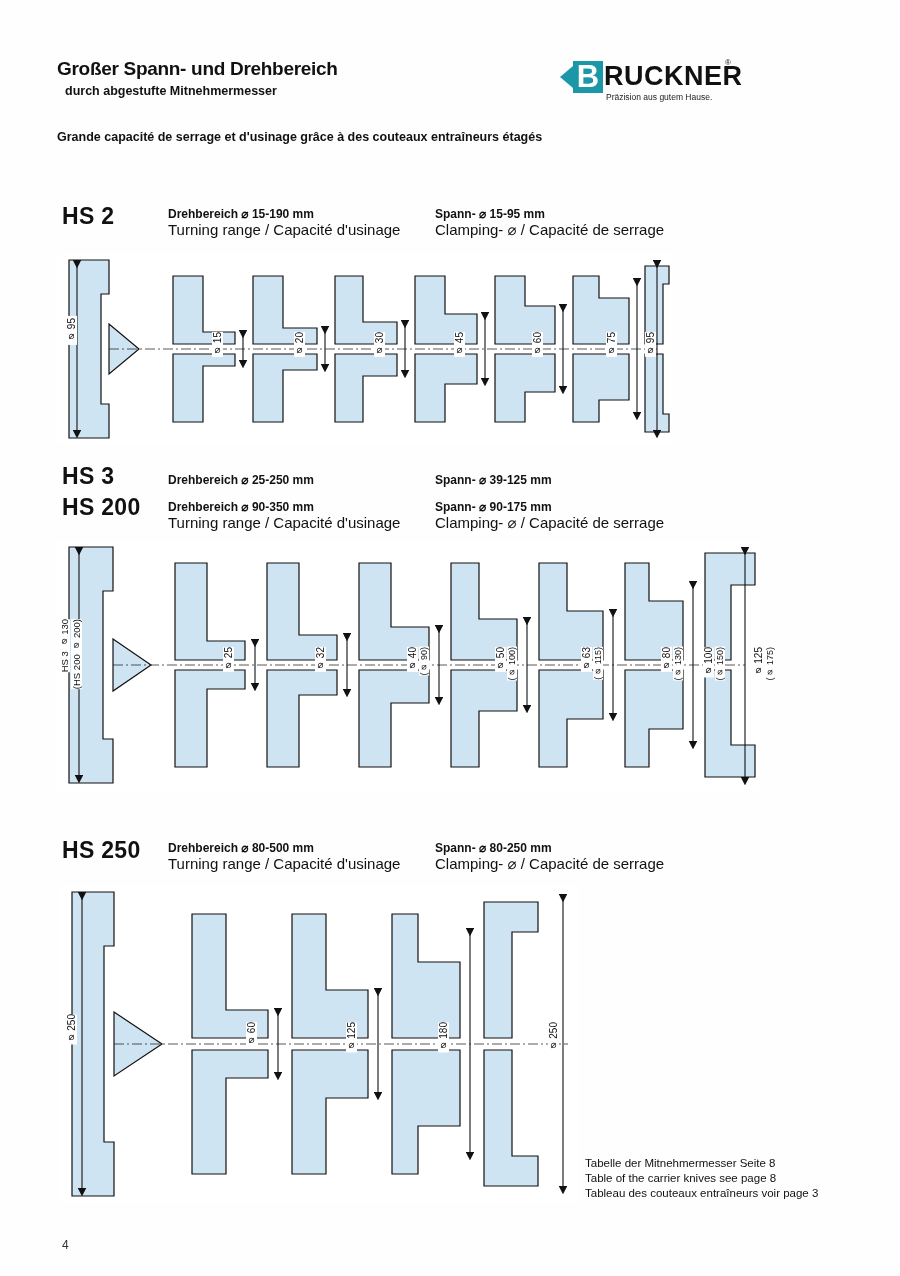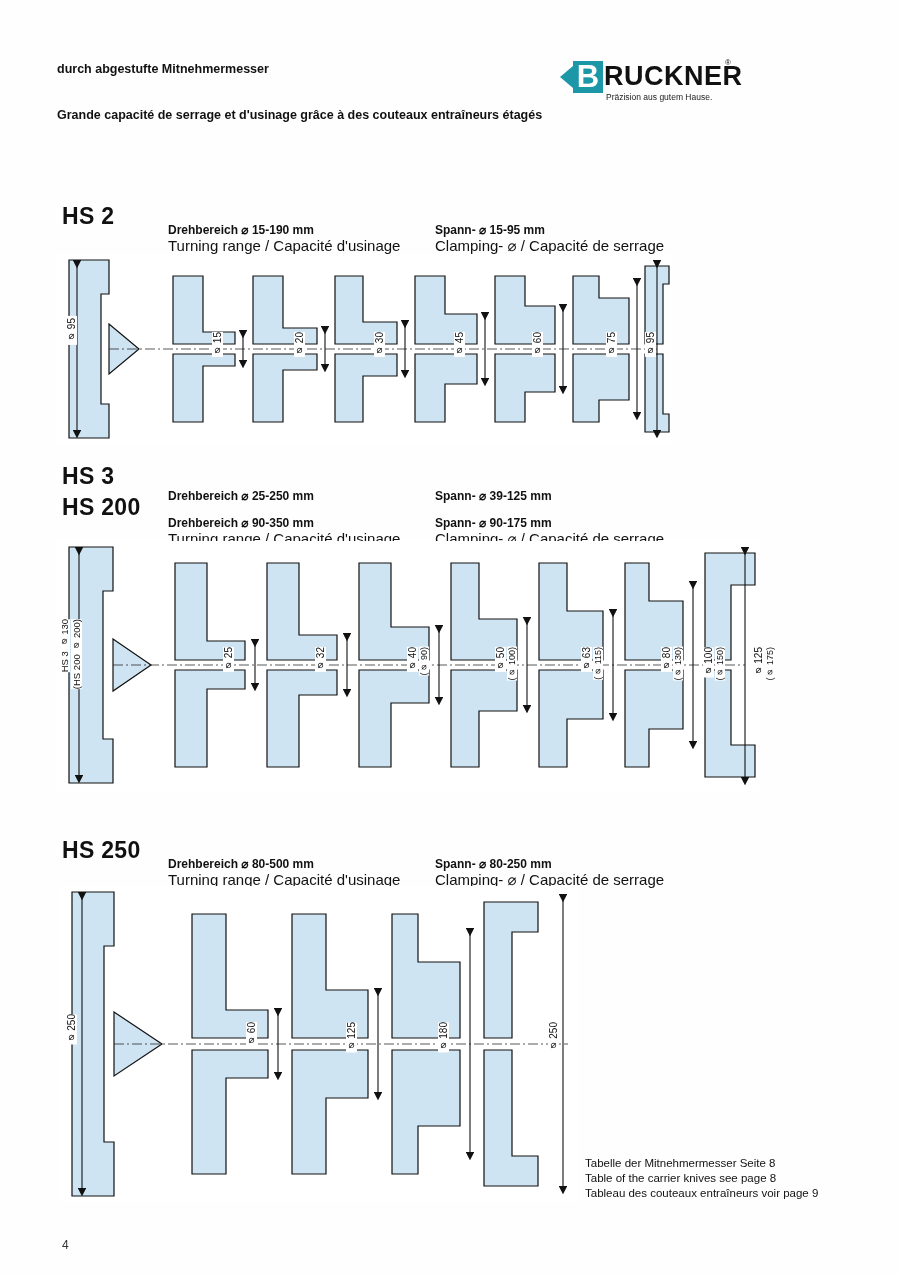--- a/index.html
+++ b/index.html
@@ -9,21 +9,21 @@
     font-family:"Liberation Sans", sans-serif;
     color:#111;
     position:relative;
     overflow:hidden;
   }
   .page{position:absolute;left:0;top:0;width:900px;height:1276px;}
 
   
   .hdr{position:absolute;left:57px;top:58px;width:790px;}
   .hdr h1{font-size:19px;font-weight:bold;margin:0;letter-spacing:-0.3px;}
-  .hdr h2{font-size:12.5px;font-weight:bold;margin:4px 0 0 0;}
+  .hdr h2{font-size:12.5px;font-weight:bold;margin:4px 0 0 8px;}
   .hdr .l2{font-size:12.5px;font-weight:bold;margin:24px 0 0 0;}
   .hdr .l3{font-size:12.5px;font-weight:bold;margin:32px 0 0 0;}
 
   
   .logo{position:absolute;left:560px;top:58px;width:180px;height:46px;}
   .logo .tri{
     position:absolute;left:0;top:8px;width:0;height:0;
     border-top:11px solid transparent;border-bottom:11px solid transparent;
     border-right:13px solid #1c97a8;
   }
@@ -35,38 +35,39 @@
   .logo .word{
     position:absolute;left:44px;top:3px;font-size:27px;font-weight:bold;
     letter-spacing:0.5px;color:#111;line-height:31px;
   }
   .logo .reg{position:absolute;left:165px;top:0px;font-size:8px;}
   .logo .slogan{position:absolute;left:46px;top:34px;font-size:8.5px;color:#222;}
 
   
   .model{position:absolute;}
   .model .code{font-size:23px;font-weight:bold;letter-spacing:0.3px;}
-  .spec{position:absolute;font-size:11.5px;margin-top:16px;}
+  .spec{position:absolute;font-size:11.5px;}
   .spec .b{font-weight:bold;font-size:12px;}
   .spec .s{font-size:15px;color:#111;}
 
   
   .diagram{position:absolute;background:#fff;}
   .diagram svg{display:block;}
 
   
   .footnote{position:absolute;font-size:11.5px;line-height:15px;text-align:left;}
   .pageno{position:absolute;left:62px;top:1238px;font-size:12px;color:#333;}
 </style>
 </head>
 <body>
 
 <div class="page">
 
   <div class="hdr">
+    <h1>Großer Spann- und Drehbereich</h1>
     <h2>durch abgestufte Mitnehmermesser</h2>
     <p class="l3">Grande capacité de serrage et d'usinage grâce à des couteaux entraîneurs étagés</p>
   </div>
 
   <div class="logo">
     <div class="tri"></div>
     <div class="bigB">B</div>
     <div class="word">RUCKNER</div>
     <div class="reg">®</div>
     <div class="slogan">Präzision aus gutem Hause.</div>
@@ -272,17 +273,17 @@
     <div style="position:absolute;left:8px;top:128px;writing-mode:vertical-rl;transform:rotate(180deg);font-size:10px;background:#fff;">⌀ 250</div>
     <div style="position:absolute;left:188px;top:136px;writing-mode:vertical-rl;transform:rotate(180deg);font-size:10px;background:#fff;">⌀ 60</div>
     <div style="position:absolute;left:288px;top:136px;writing-mode:vertical-rl;transform:rotate(180deg);font-size:10px;background:#fff;">⌀ 125</div>
     <div style="position:absolute;left:380px;top:136px;writing-mode:vertical-rl;transform:rotate(180deg);font-size:10px;background:#fff;">⌀ 180</div>
     <div style="position:absolute;left:490px;top:136px;writing-mode:vertical-rl;transform:rotate(180deg);font-size:10px;background:#fff;">⌀ 250</div>
   </div>
 
   <div class="footnote" style="left:585px;top:1156px;width:300px;">
     <div>Tabelle der Mitnehmermesser Seite 8</div>
     <div>Table of the carrier knives see page 8</div>
-    <div>Tableau des couteaux entraîneurs voir page 9</div>
+    <div>Tableau des couteaux entraîneurs voir page 3</div>
   </div>
 
   <div class="pageno">4</div>
 </div>
 
 </body></html>

